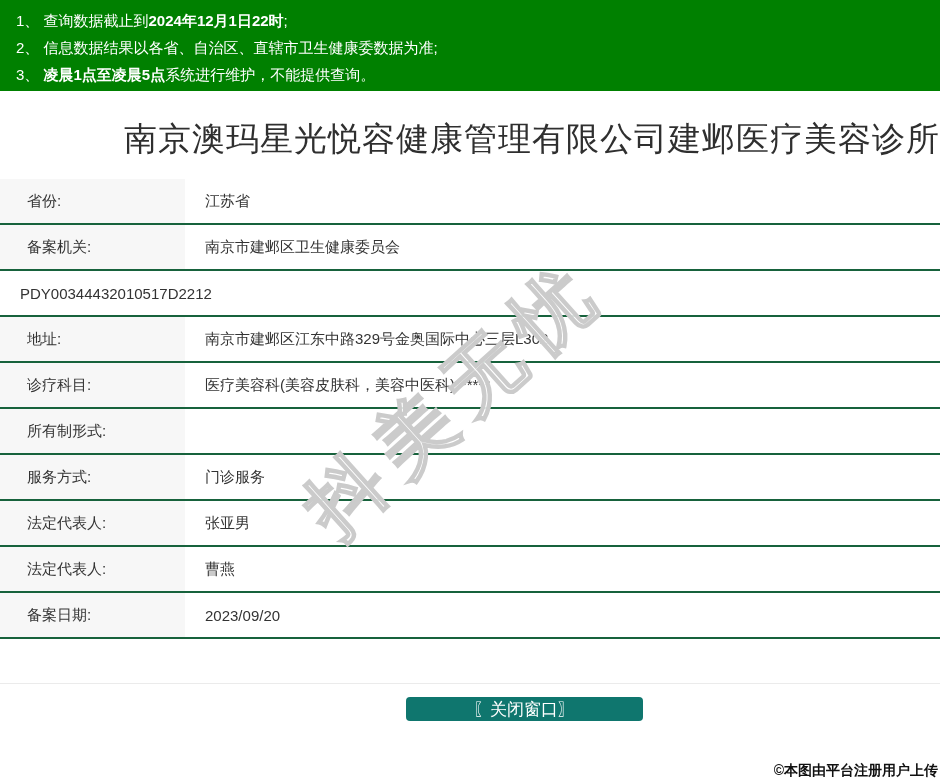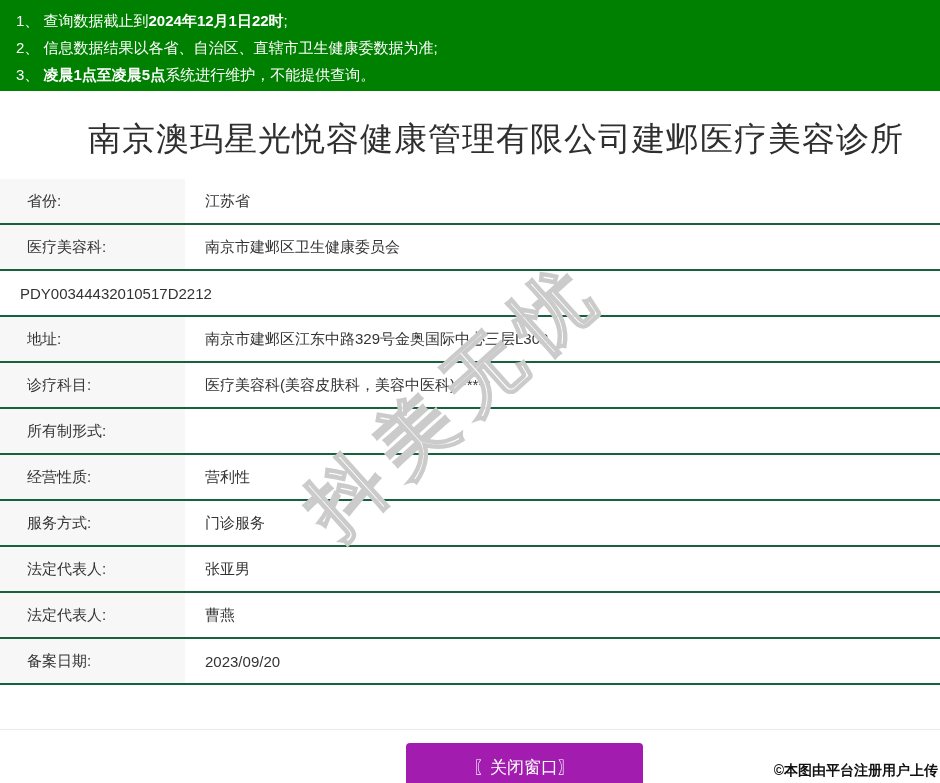--- a/index.html
+++ b/index.html
@@ -10,21 +10,21 @@
   }
   
   .notice {
     background:#008000; color:#ffffff;
     padding:7px 10px 5px 16px; height:79px; box-sizing:content-box;
     font-size:15px; line-height:27px;
   }
   .notice-line b { font-weight:bold; }
   
   .page-title {
-    margin:26px 0 18px 88px; text-align:left;
+    margin:26px 0 18px 88px; text-align:right;
     font-size:33px; line-height:44px; font-weight:400; color:#2f2f2f;
     letter-spacing:1px; white-space:nowrap;
   }
   
   .info-table { width:940px; }
   .row {
     display:flex; height:46px; box-sizing:border-box;
     border-bottom:2px solid #17623c; align-items:stretch;
   }
   .cell { display:flex; align-items:center; font-size:15px; }
@@ -41,21 +41,21 @@
     color:rgba(255,255,255,0.85);
     -webkit-text-stroke:2px #cbcbcb;
     pointer-events:none;
   }
   
   .bottom-bar {
     margin-top:44px; border-top:1px solid #ebebeb;
     padding:13px 0 0 108px; text-align:center;
   }
   .close-btn {
-    width:237px; height:48px; background:#a21caf; color:#ffffff;
+    width:237px; height:24px; background:#0f766e; color:#ffffff;
     border:none; border-radius:4px; font-size:17px; cursor:pointer;
     font-family:"Liberation Sans","DejaVu Sans",sans-serif;
   }
   
   .upload-credit {
     position:absolute; right:2px; bottom:3px; z-index:6;
     font-size:14px; font-weight:bold; color:#111111; white-space:nowrap;
     text-shadow:-1px -1px 0 #fff,1px -1px 0 #fff,-1px 1px 0 #fff,1px 1px 0 #fff,
                 0 -1px 0 #fff,0 1px 0 #fff,-1px 0 0 #fff,1px 0 0 #fff;
   }
@@ -70,40 +70,36 @@
 </div>
 
 <div class="page-title">南京澳玛星光悦容健康管理有限公司建邺医疗美容诊所</div>
 
 <div class="info-table">
   <div class="row">
     <div class="cell label">省份:</div>
     <div class="cell value">江苏省</div>
   </div>
   <div class="row">
-    <div class="cell label">医疗美容科:</div>
+    <div class="cell label">备案机关:</div>
     <div class="cell value">南京市建邺区卫生健康委员会</div>
   </div>
   <div class="row">
     <div class="cell value">PDY00344432010517D2212</div>
   </div>
   <div class="row">
     <div class="cell label">地址:</div>
     <div class="cell value">南京市建邺区江东中路329号金奥国际中心三层L302</div>
   </div>
   <div class="row">
     <div class="cell label">诊疗科目:</div>
     <div class="cell value">医疗美容科(美容皮肤科，美容中医科)******</div>
   </div>
   <div class="row">
     <div class="cell label">所有制形式:</div>
-  </div>
-  <div class="row">
-    <div class="cell label">经营性质:</div>
-    <div class="cell value">营利性</div>
   </div>
   <div class="row">
     <div class="cell label">服务方式:</div>
     <div class="cell value">门诊服务</div>
   </div>
   <div class="row">
     <div class="cell label">法定代表人:</div>
     <div class="cell value">张亚男</div>
   </div>
   <div class="row">

